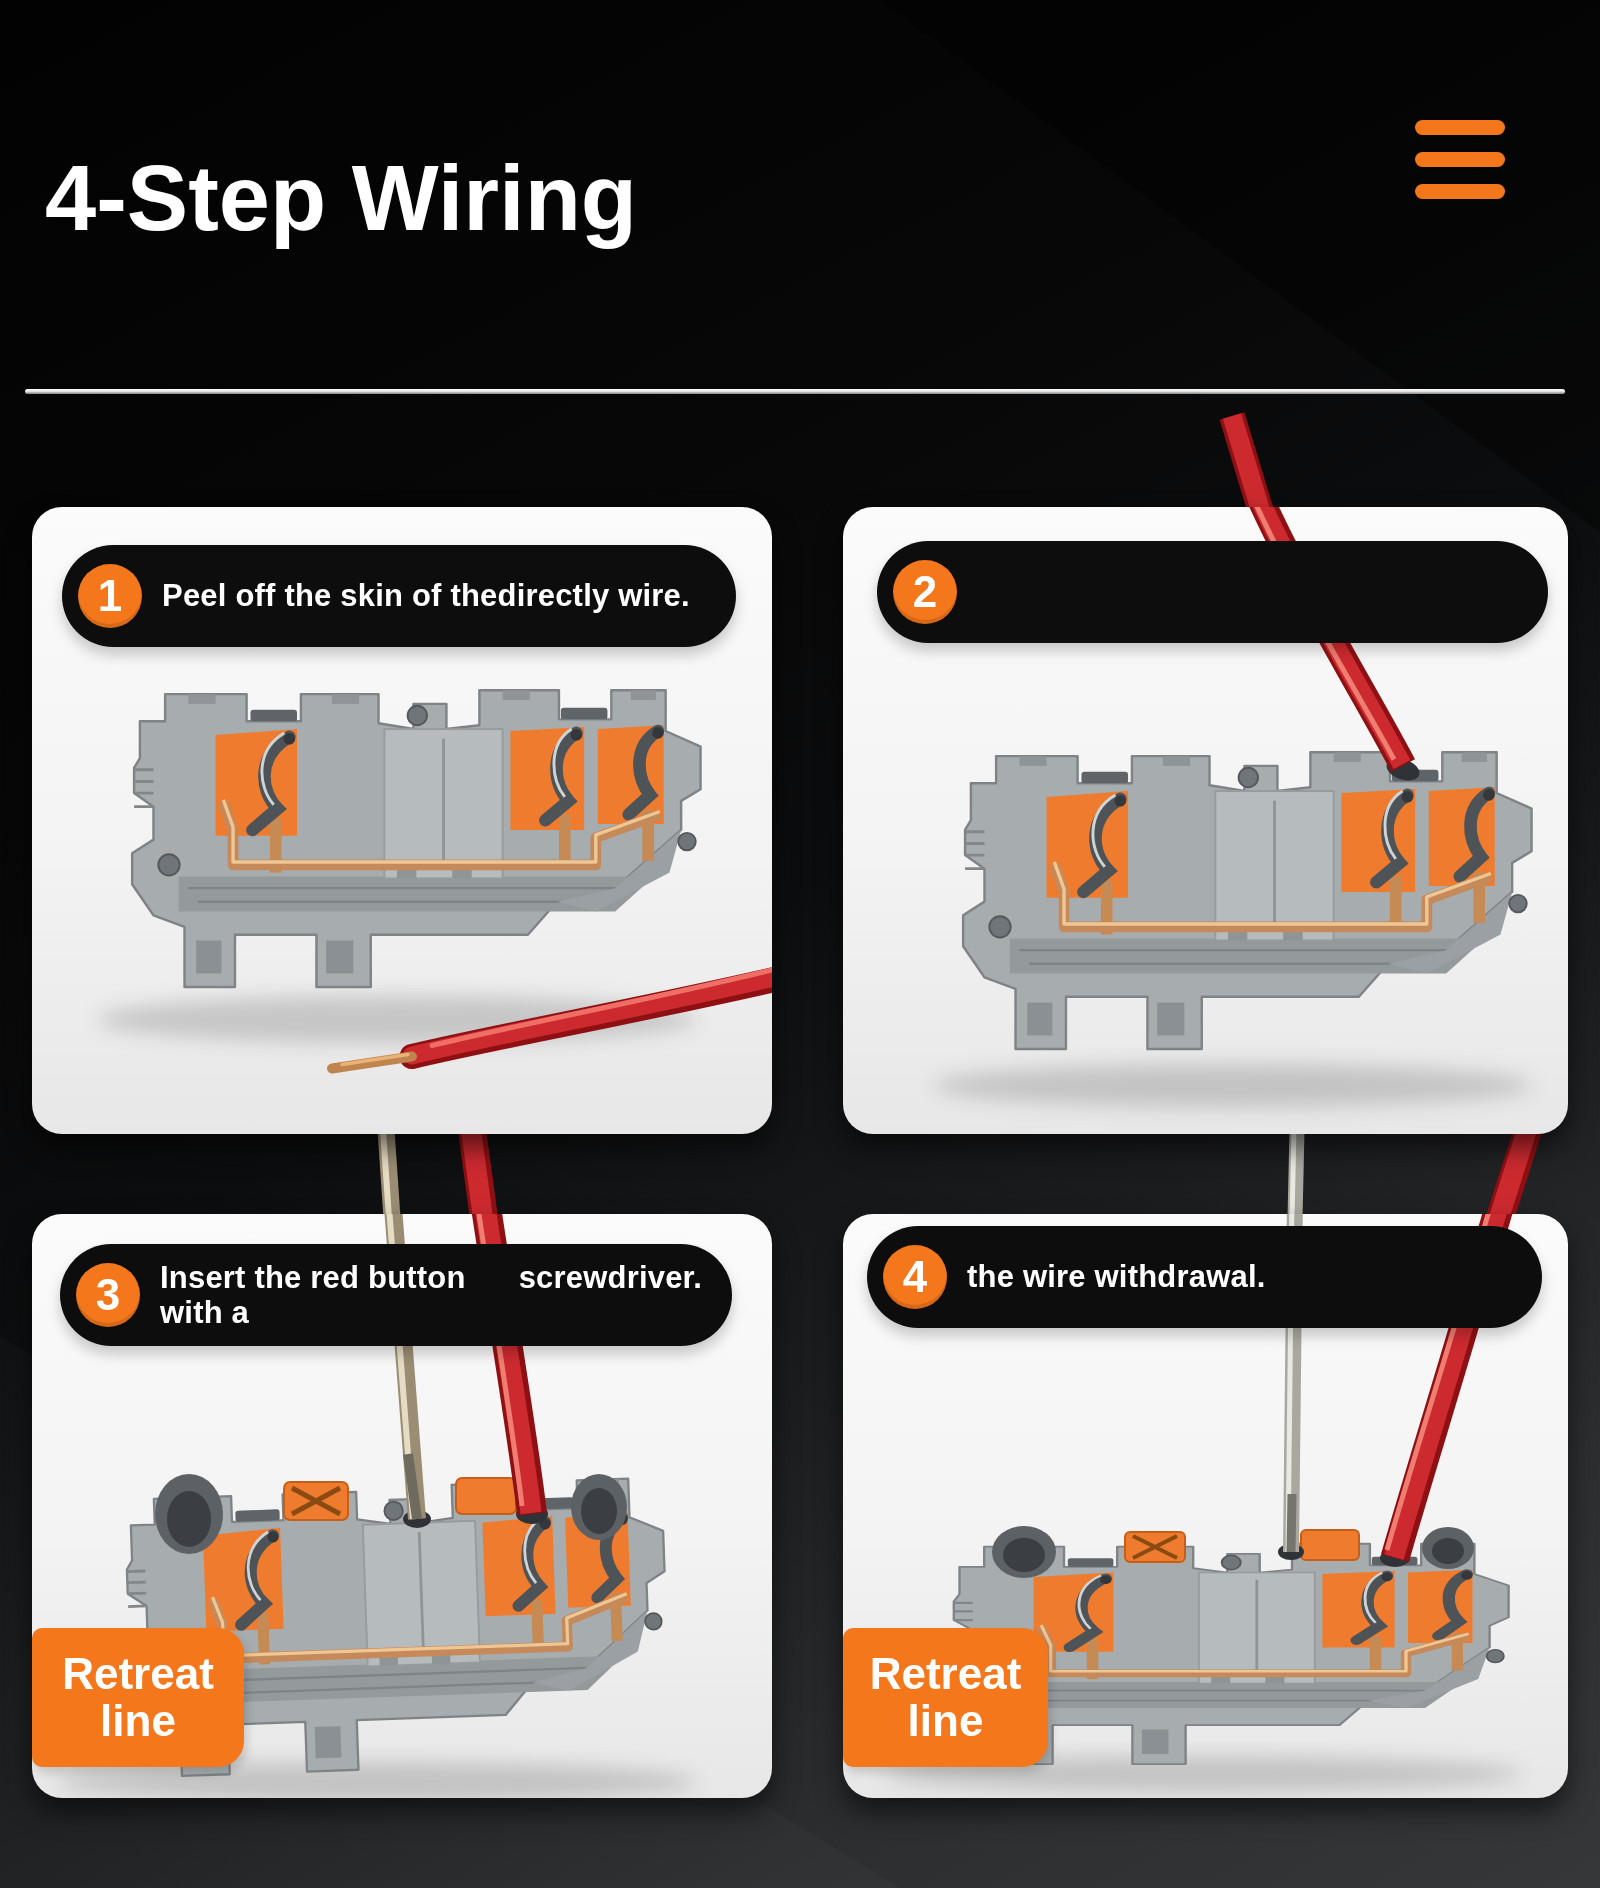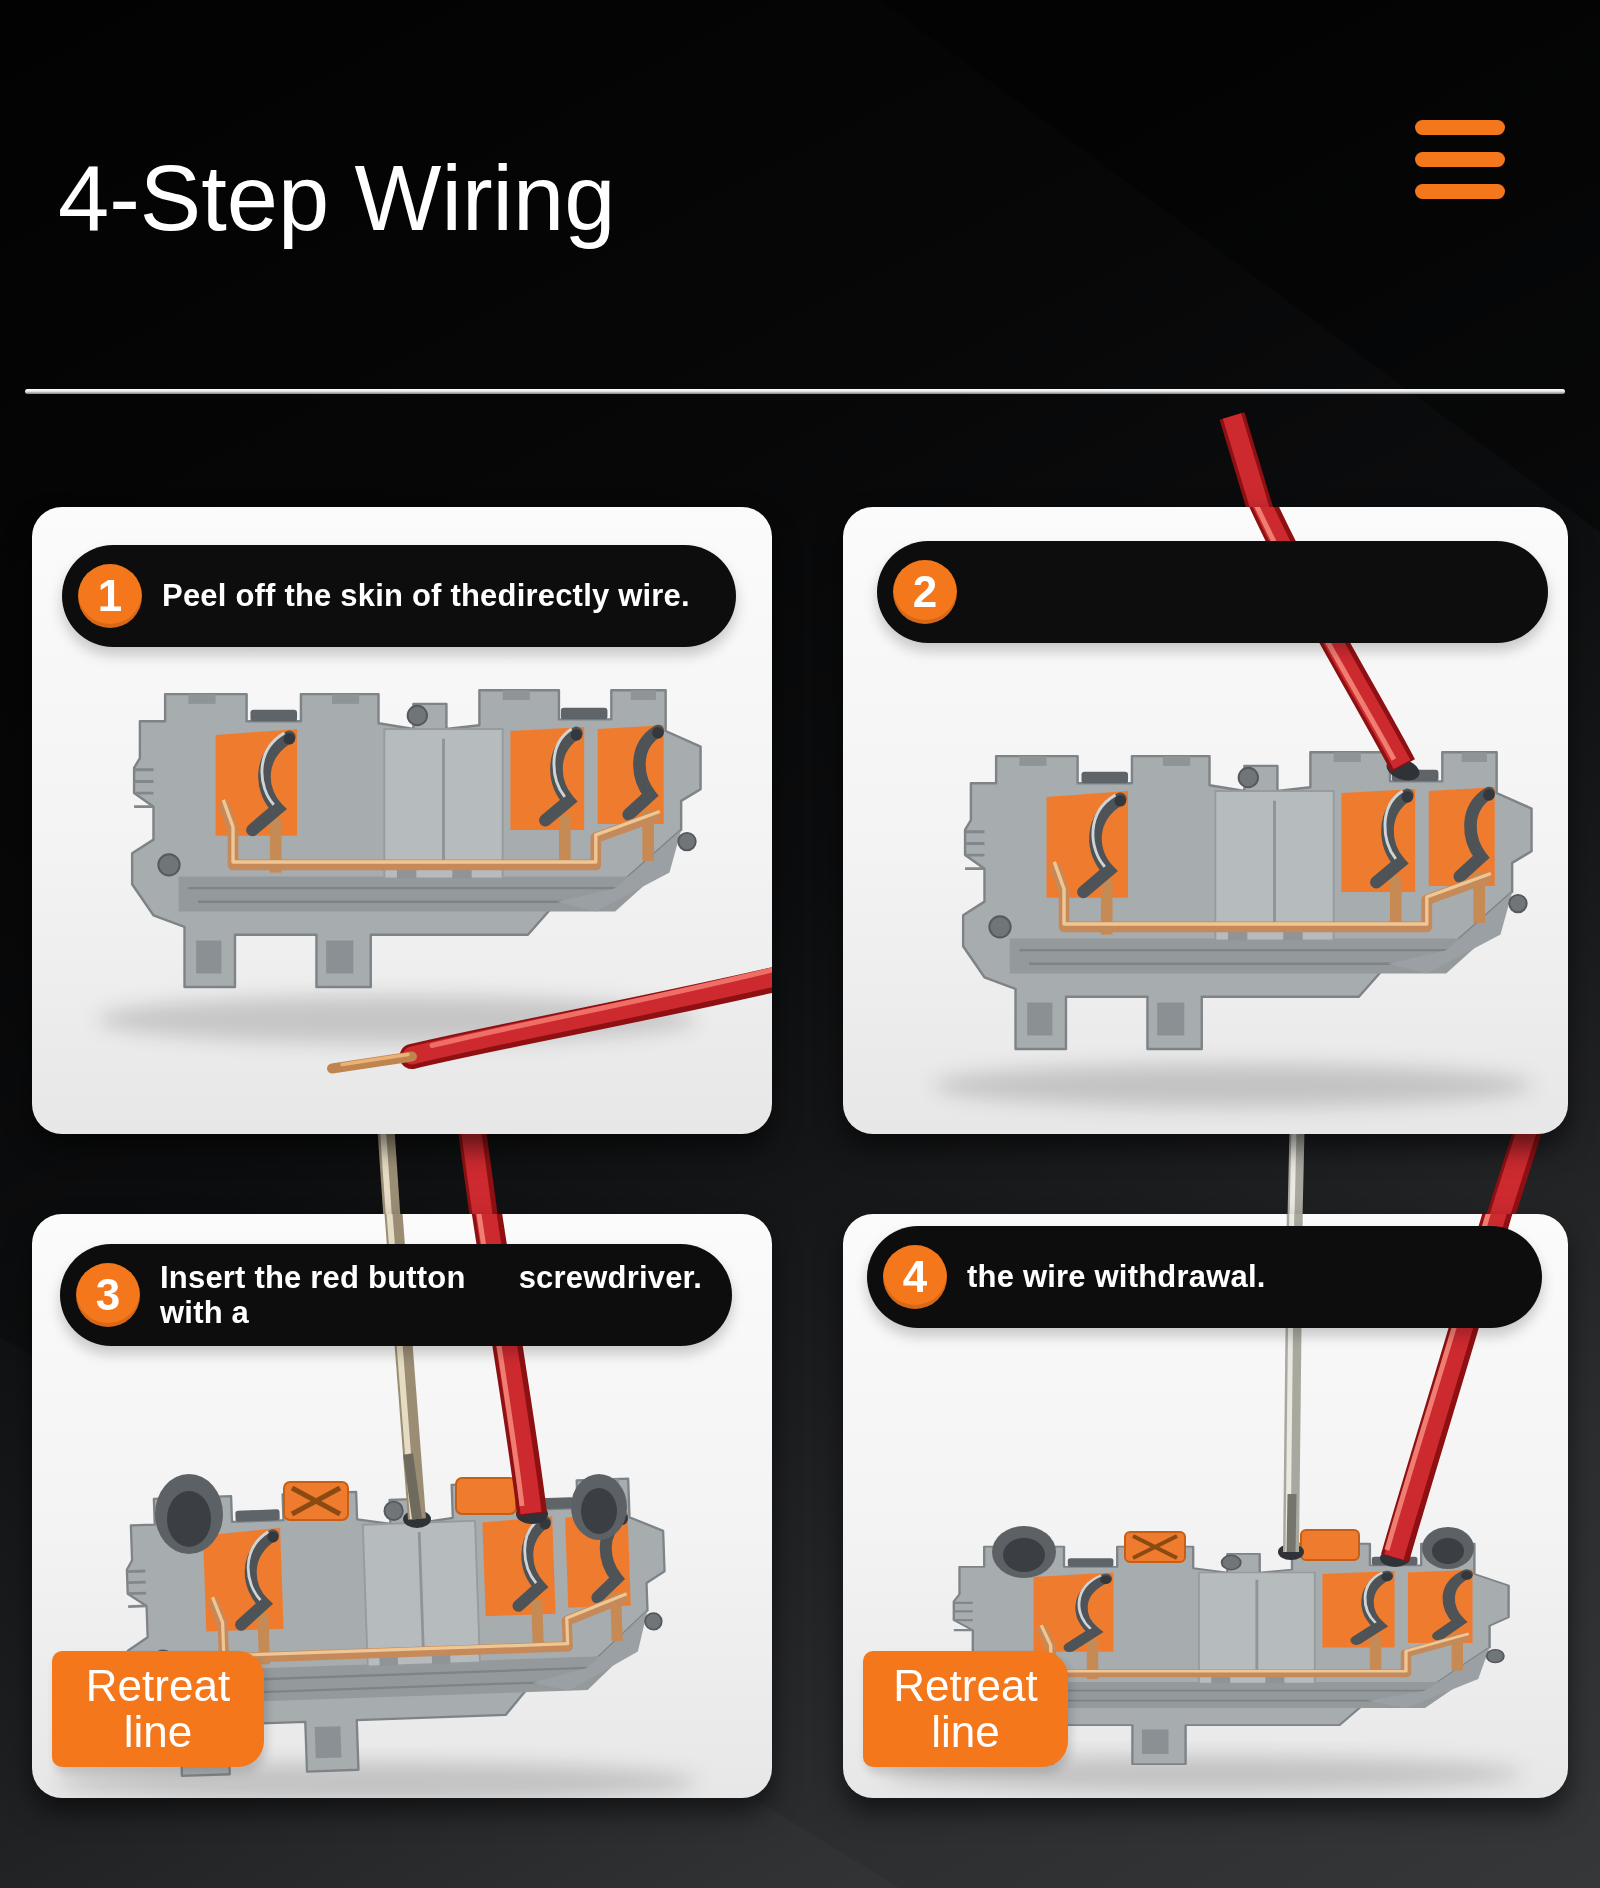--- a/index.html
+++ b/index.html
@@ -6,21 +6,21 @@
   body{
     width:1600px;height:1888px;position:relative;overflow:hidden;
     font-family:"Liberation Sans",sans-serif;
     background:linear-gradient(152deg,#020202 0%,#070708 30%,#0c0d0e 48%,#1b1c1e 66%,#2c2e30 84%,#353739 100%);
   }
   .facet{position:absolute;pointer-events:none;}
   .facet.f1{left:0;top:0;width:1600px;height:760px;background:rgba(0,0,0,.35);clip-path:polygon(55% 0,100% 0,100% 70%);}
   .facet.f2{left:0;top:1100px;width:900px;height:788px;background:rgba(255,255,255,.02);clip-path:polygon(0 30%,100% 100%,0 100%);}
 
   
-  .title{position:absolute;left:58px;top:88px;z-index:3;color:#fff;font-weight:normal;
+  .title{position:absolute;left:45px;top:88px;z-index:3;color:#fff;font-weight:bold;
          font-size:92px;line-height:1.06;letter-spacing:0px;}
   .title .tl{display:block;}
   .menu{position:absolute;left:1415px;top:120px;z-index:3;width:90px;cursor:pointer;}
   .menu .bar{display:block;height:15px;border-radius:9px;background:var(--accent-orange,#F4771B);margin-bottom:17px;}
   .menu .bar:last-child{margin-bottom:0;}
   .divider{position:absolute;left:25px;top:389px;width:1540px;height:5px;z-index:3;border-radius:3px;
            background:linear-gradient(180deg,#ffffff 0%,#e8e8e8 45%,#7e8082 100%);}
 
   
   .overlay{position:absolute;left:0;top:0;z-index:1;}
@@ -43,25 +43,25 @@
   .p2 .pill{top:34px;left:34px;right:20px;}
   .p3 .pill{top:30px;left:28px;right:40px;}
   .p4 .pill{top:12px;left:24px;right:26px;}
   .num{width:64px;height:64px;border-radius:50%;flex:0 0 64px;margin-right:20px;
        background:var(--accent-orange,#F4771B);color:#fff;font-weight:bold;font-size:44px;
        display:flex;align-items:center;justify-content:center;
        box-shadow:inset 0 -4px 0 rgba(0,0,0,.12);}
   .cap{display:flex;flex-direction:row;color:#fff;font-weight:bold;font-size:31px;line-height:1.14;letter-spacing:.2px;}
 
   
-  .retreat{position:absolute;left:0;bottom:31px;width:212px;height:116px;
+  .retreat{position:absolute;left:0;bottom:31px;width:212px;height:139px;
            background:var(--accent-orange,#F4771B);border-radius:10px 26px 26px 10px;
            display:flex;flex-direction:column;align-items:center;justify-content:center;
-           color:#fff;font-weight:normal;font-size:44px;line-height:1.05;
-           box-shadow:3px 6px 10px rgba(0,0,0,.15);margin-left:20px;}
+           color:#fff;font-weight:bold;font-size:44px;line-height:1.05;
+           box-shadow:3px 6px 10px rgba(0,0,0,.15);}
   .p4 .retreat{width:205px;}
 </style>
 </head>
 <body>
 
 <svg style="position:absolute;width:0;height:0" aria-hidden="true">
   <defs>
     <filter id="soft" x="-40%" y="-40%" width="180%" height="180%">
         <feGaussianBlur stdDeviation="10"></feGaussianBlur>
       </filter>

